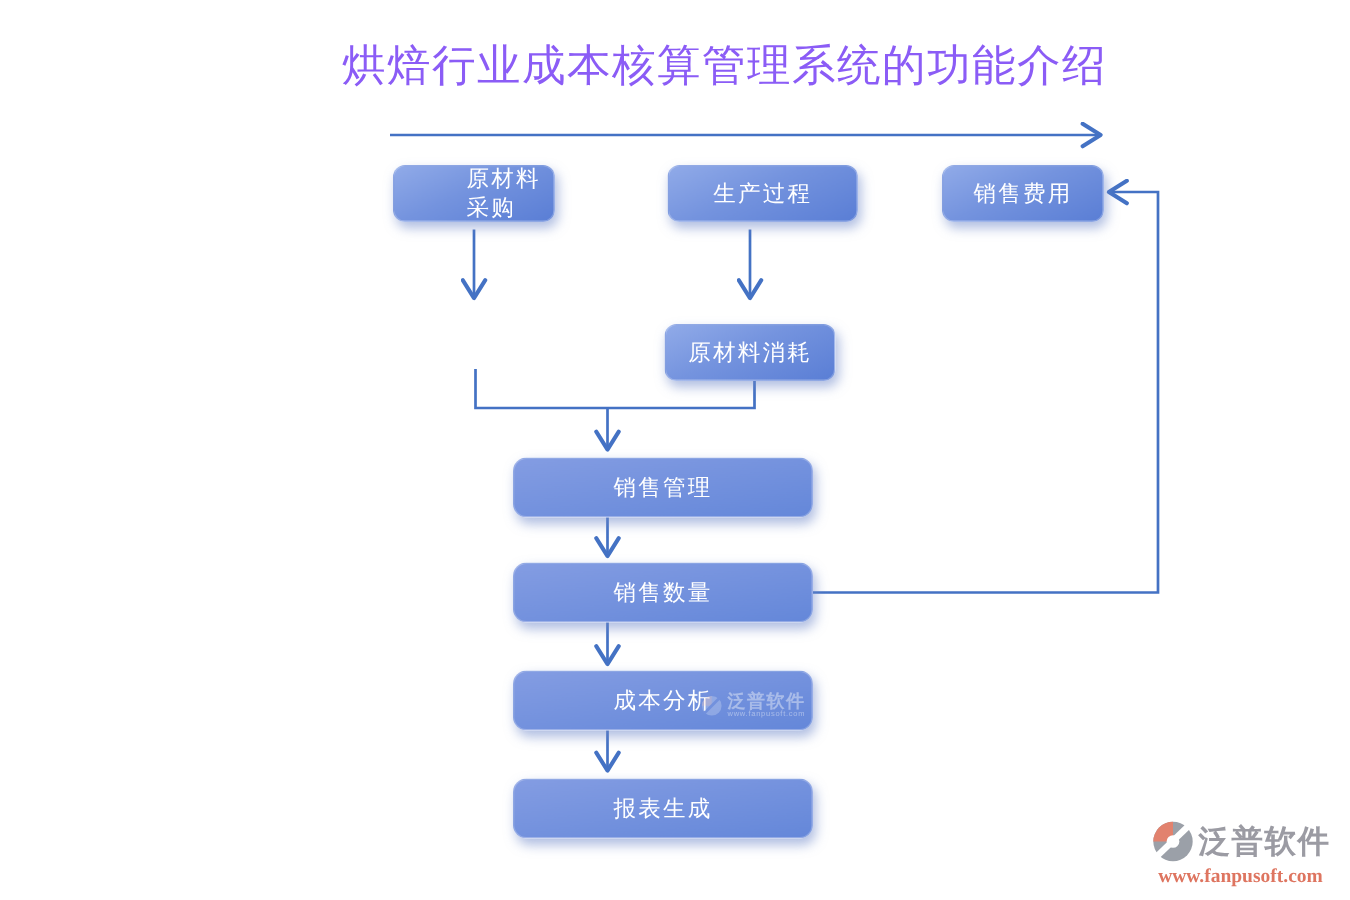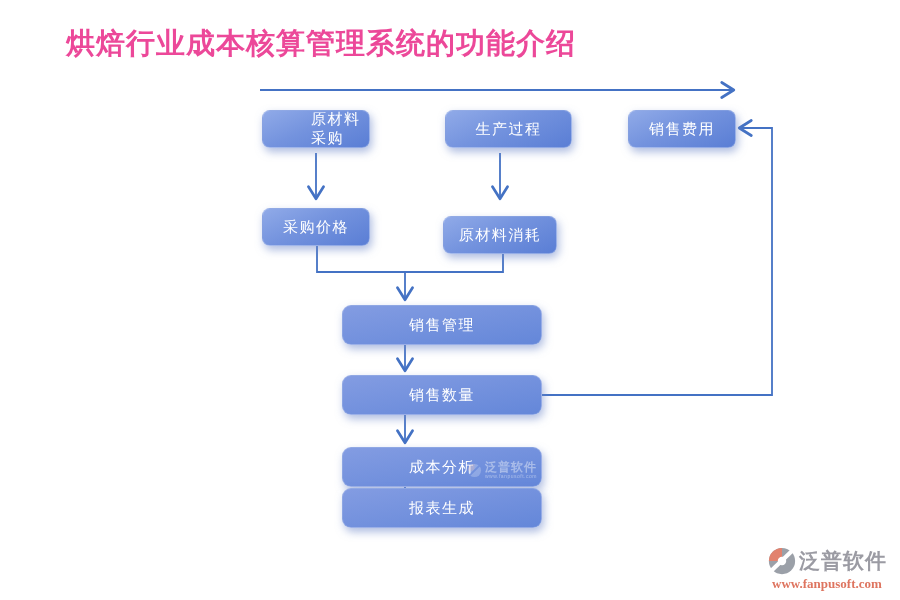--- a/index.html
+++ b/index.html
@@ -6,25 +6,26 @@
   #canvas{
     position:relative;
     width:900px;height:600px;
     background:#ffffff;
     overflow:hidden;
     font-family:"Liberation Sans","DejaVu Sans",sans-serif;
   }
   #page-title{
     position:absolute;
     left:66px;top:24px;width:834px;
+    text-align:center;
     font-family:"DejaVu Serif","Liberation Serif",serif;
     font-size:29px;
     letter-spacing:1px;
-    color:#ec4899;
-    font-weight:700;
+    color:#8b5cf6;
+    font-weight:400;
   }
   #connectors{position:absolute;left:0;top:0;width:900px;height:600px;}
   .node{
     position:absolute;
     display:flex;align-items:center;justify-content:center;
     color:#ffffff;
     font-size:15px;
     letter-spacing:1.5px;
     border-radius:8px;
     background:linear-gradient(155deg,#90AAE8 0%,#7493DE 45%,#5A7ED5 100%);
@@ -94,23 +95,20 @@
   <div class="node node-sm" style="left:262px;top:110px;padding-left:48px;">
     <span>原材料采购</span>
   </div>
   <div class="node node-sm" style="left:445px;top:110px;width:127px;">
     <span>生产过程</span>
   </div>
   <div class="node node-sm" style="left:628px;top:110px;">
     <span>销售费用</span>
   </div>
 
-  <div class="node node-sm" style="left:262px;top:208px;">
-    <span>采购价格</span>
-  </div>
   <div class="node node-sm" style="left:443px;top:216px;width:114px;">
     <span>原材料消耗</span>
   </div>
 
   <div class="node node-lg" style="left:305px;top:305px;">
     <span>销售管理</span>
   </div>
   <div class="node node-lg" style="left:305px;top:375px;">
     <span>销售数量</span>
   </div>
@@ -121,21 +119,21 @@
         <circle cx="16" cy="16" r="14" fill="rgba(230,236,248,0.55)"></circle>
         <path d="M2,16 A14,14 0 0,1 16,2 L16,16 Z" fill="rgba(250,205,190,0.6)"></path>
         <line x1="5" y1="27" x2="27" y2="5" stroke="#7493DE" stroke-width="4"></line>
       </svg>
       <span class="wm-text">
         <span class="wm-brand">泛普软件</span>
         <span class="wm-url">www.fanpusoft.com</span>
       </span>
     </div>
   </div>
-  <div class="node node-lg" style="left:305px;top:488px;">
+  <div class="node node-lg" style="left:305px;top:519px;">
     <span>报表生成</span>
   </div>
 
   <div id="logo">
     <div class="logo-row">
       <svg width="30" height="30" viewBox="0 0 32 32">
         <circle cx="16" cy="16" r="14" fill="#9BA0A8"></circle>
         <path d="M2,16 A14,14 0 0,1 16,2 L16,16 Z" fill="#E2826E"></path>
         <line x1="4" y1="27" x2="28" y2="4" stroke="#ffffff" stroke-width="4.5"></line>
         <circle cx="16" cy="16" r="4.5" fill="#ffffff"></circle>

